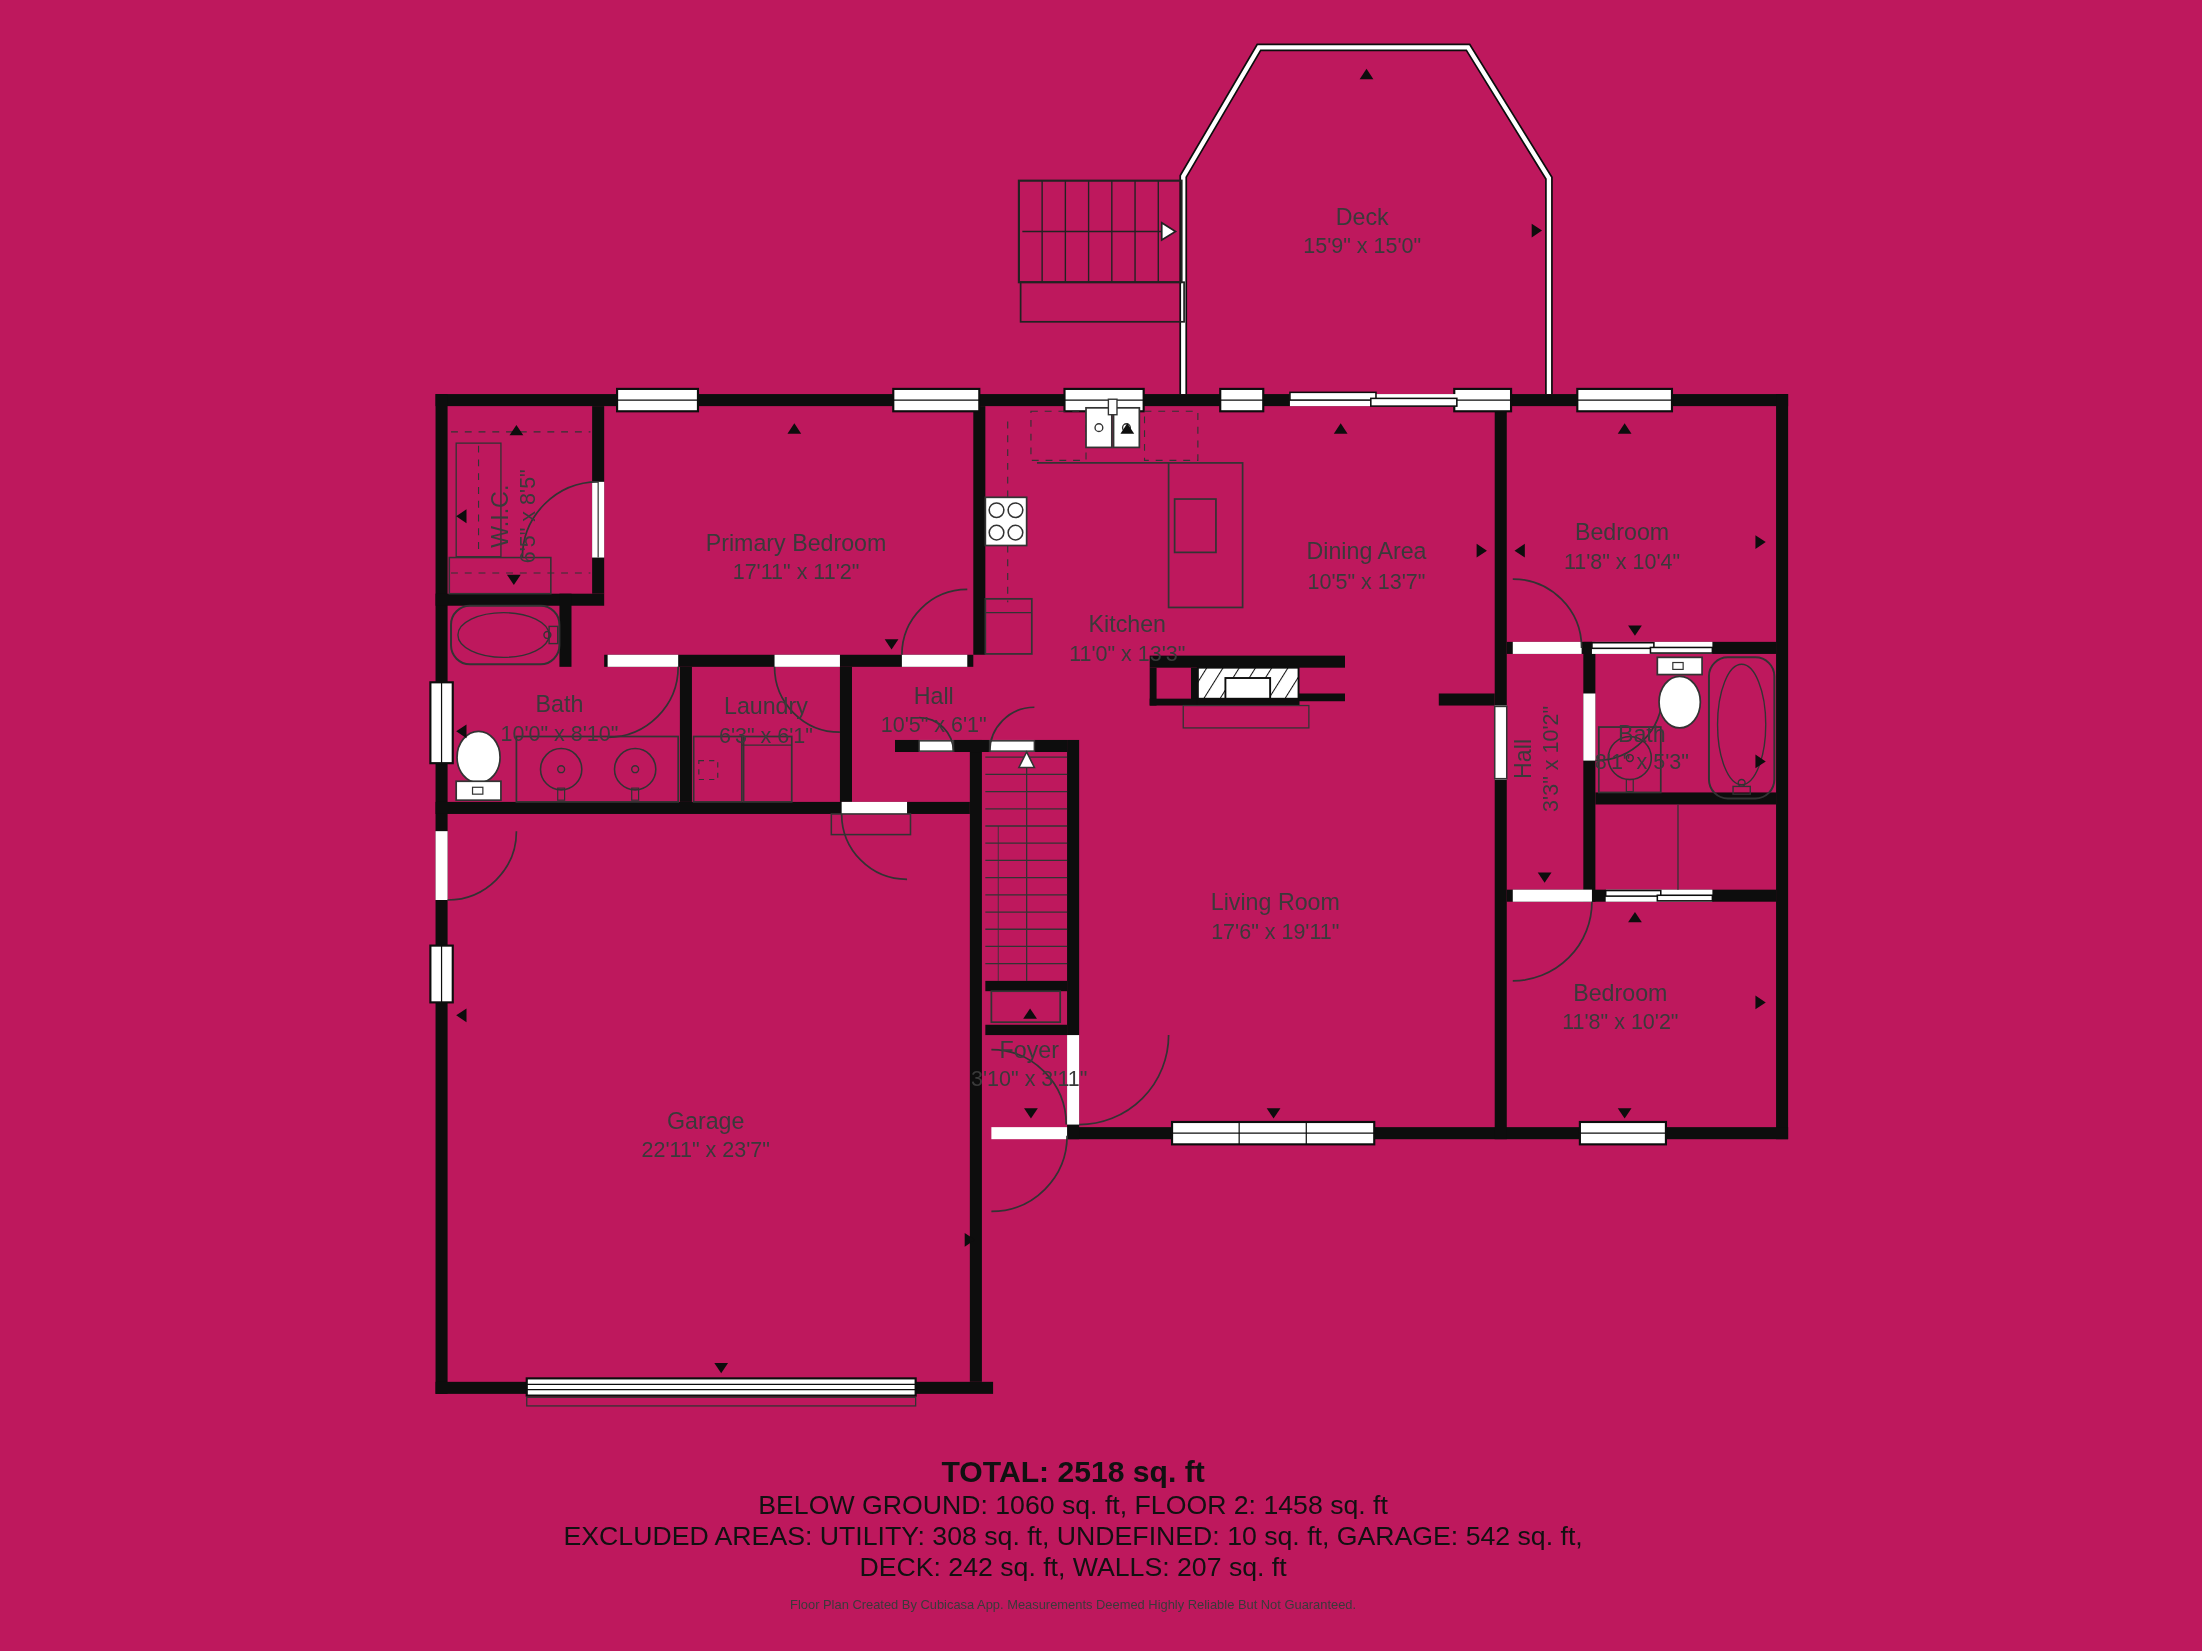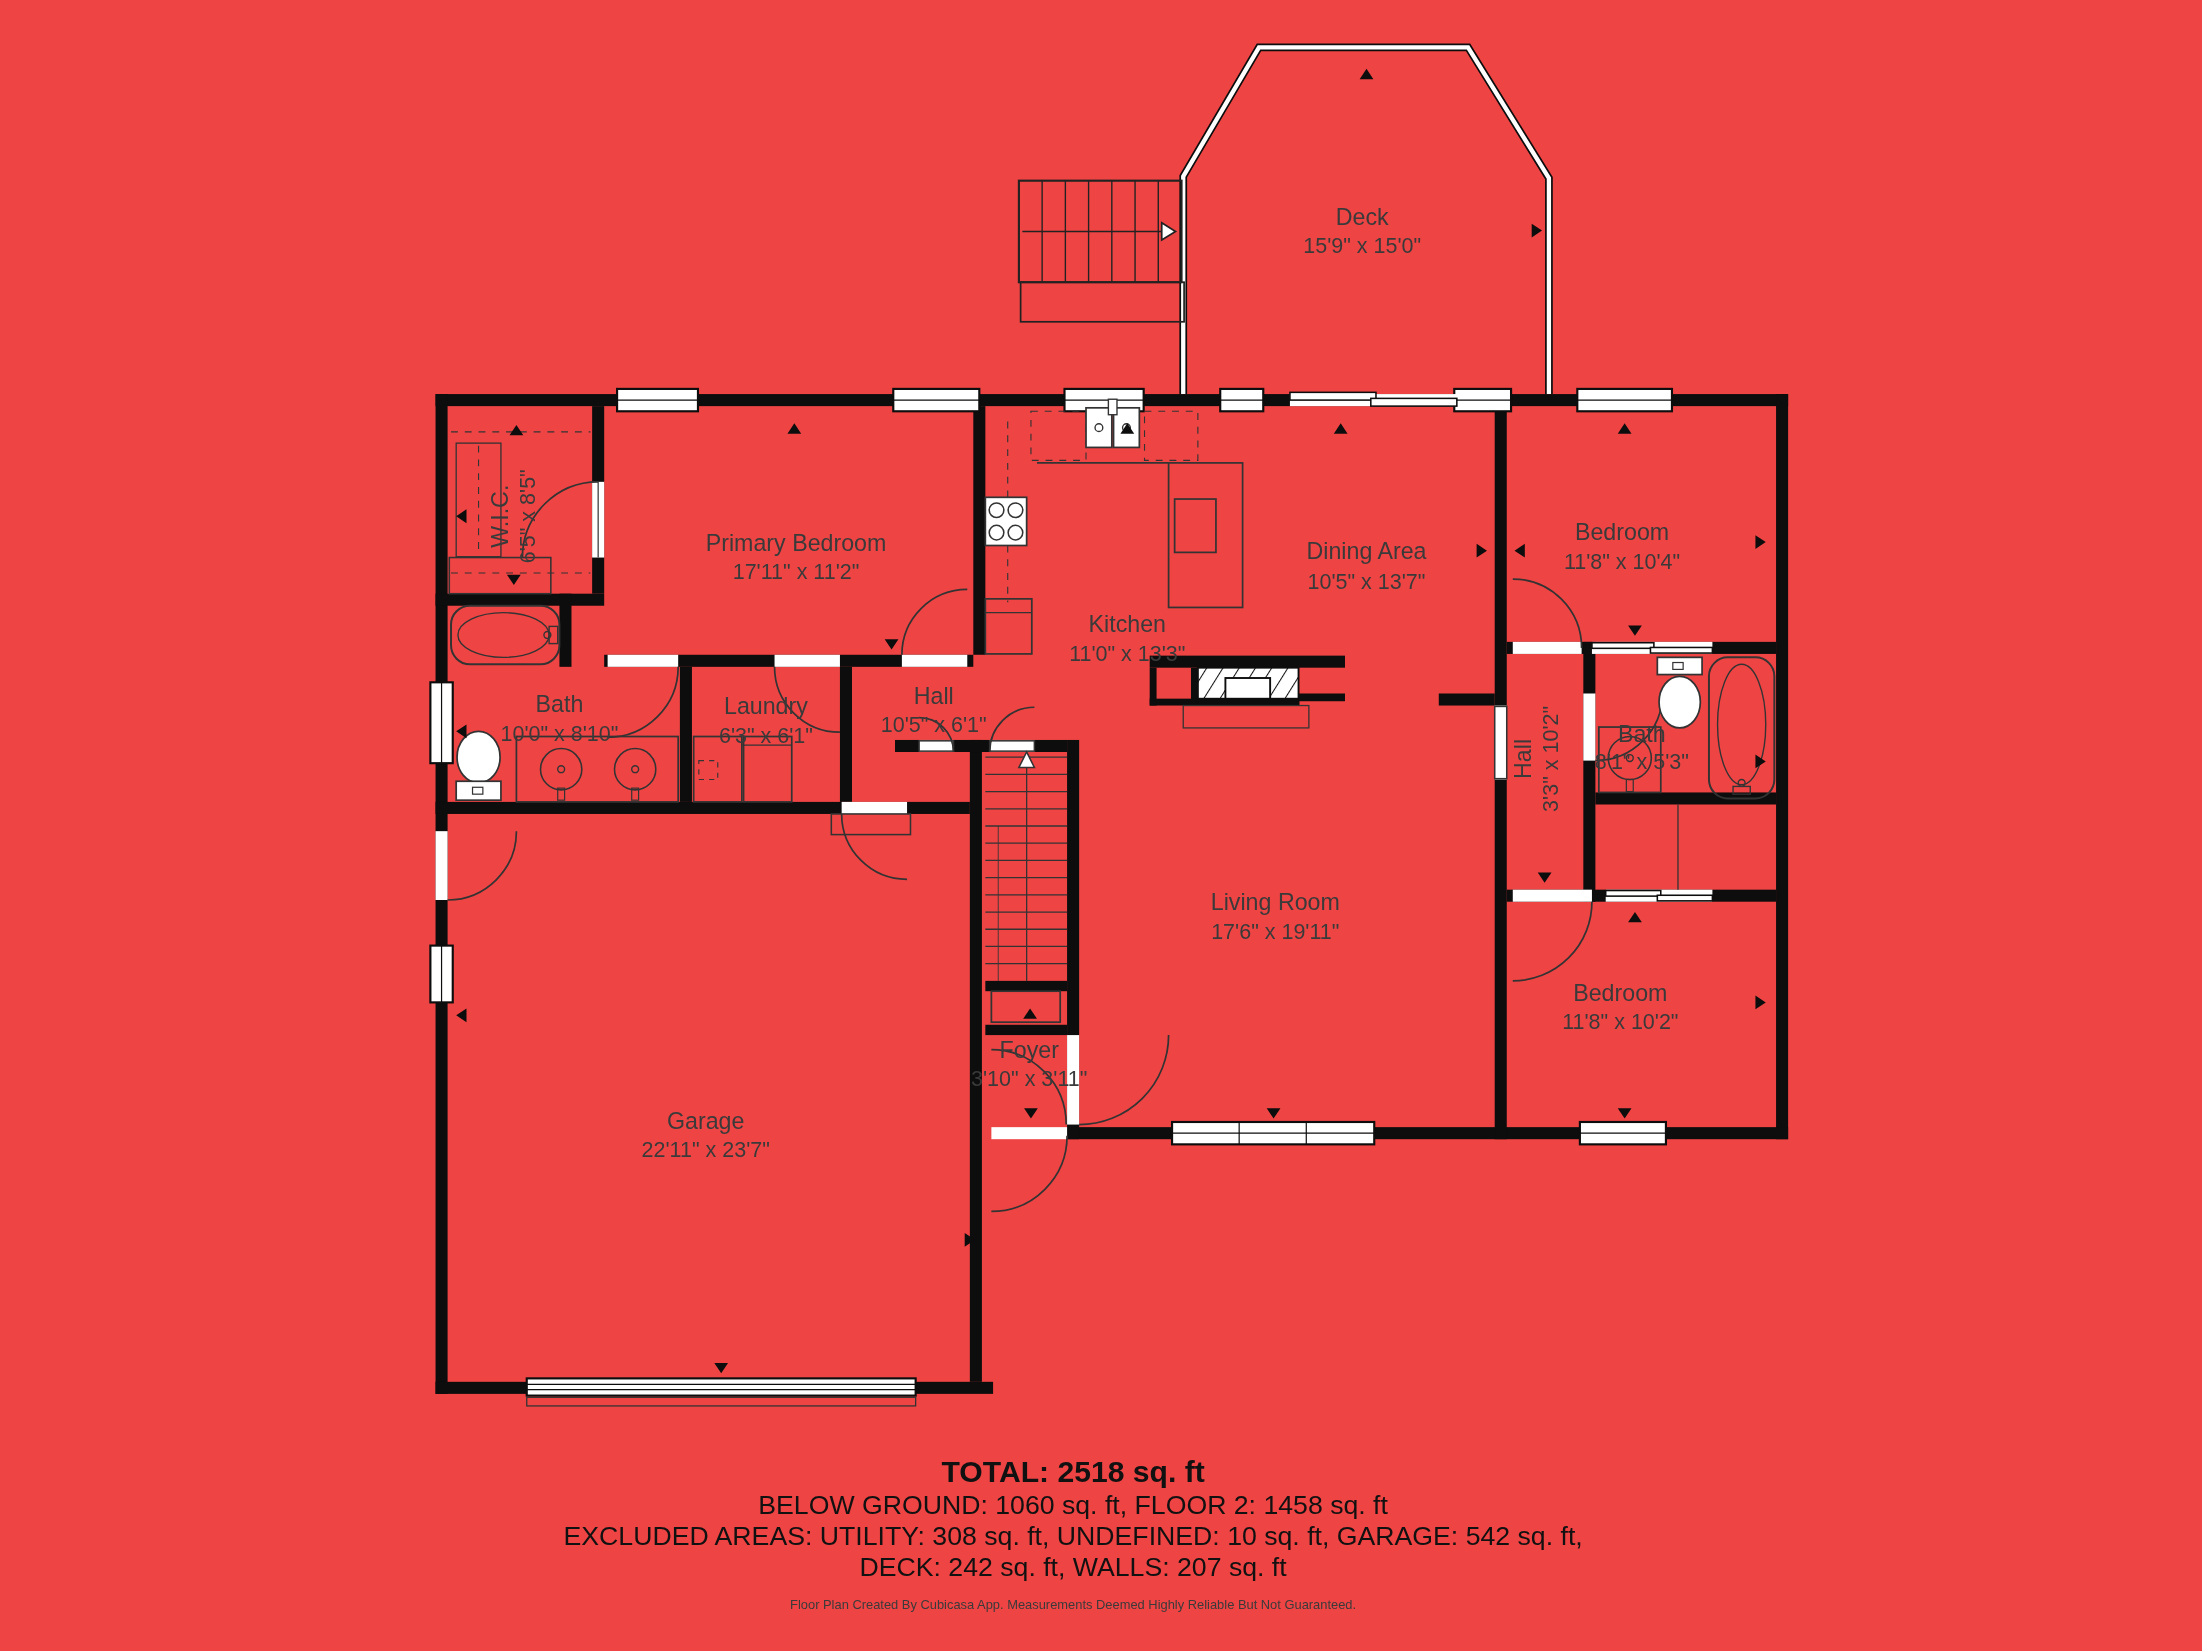--- a/index.html
+++ b/index.html
@@ -1,16 +1,16 @@
 <!DOCTYPE html>
 <html style="font-size:13.8px"><head>
 <meta charset="utf-8">
 <style>
   html,body{margin:0;padding:0;background:#ffffff;}
-  .canvas{position:relative;width:2203px;height:1652px;background:#ef4444;overflow:hidden;
+  .canvas{position:relative;width:2203px;height:1652px;background:#be185d;overflow:hidden;
           font-family:"Liberation Sans", sans-serif;}
   svg text{font-family:"Liberation Sans", sans-serif;}
   .room-name{font-size:27px;fill:#3a3a3a;}
   .room-dims{font-size:25px;fill:#3a3a3a;}
   .sum-bold{font-size:35px;font-weight:bold;fill:#111;}
   .sum-line{font-size:31px;fill:#111;}
   .footer-line{font-size:15px;fill:#3a3a3a;}
 </style>
 </head>
 <body>

